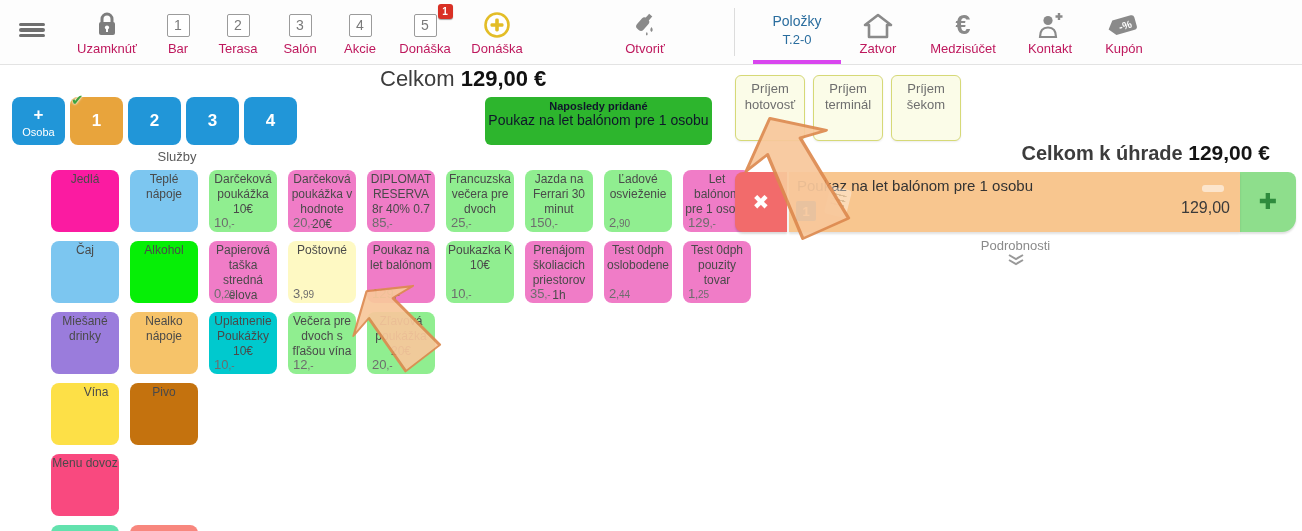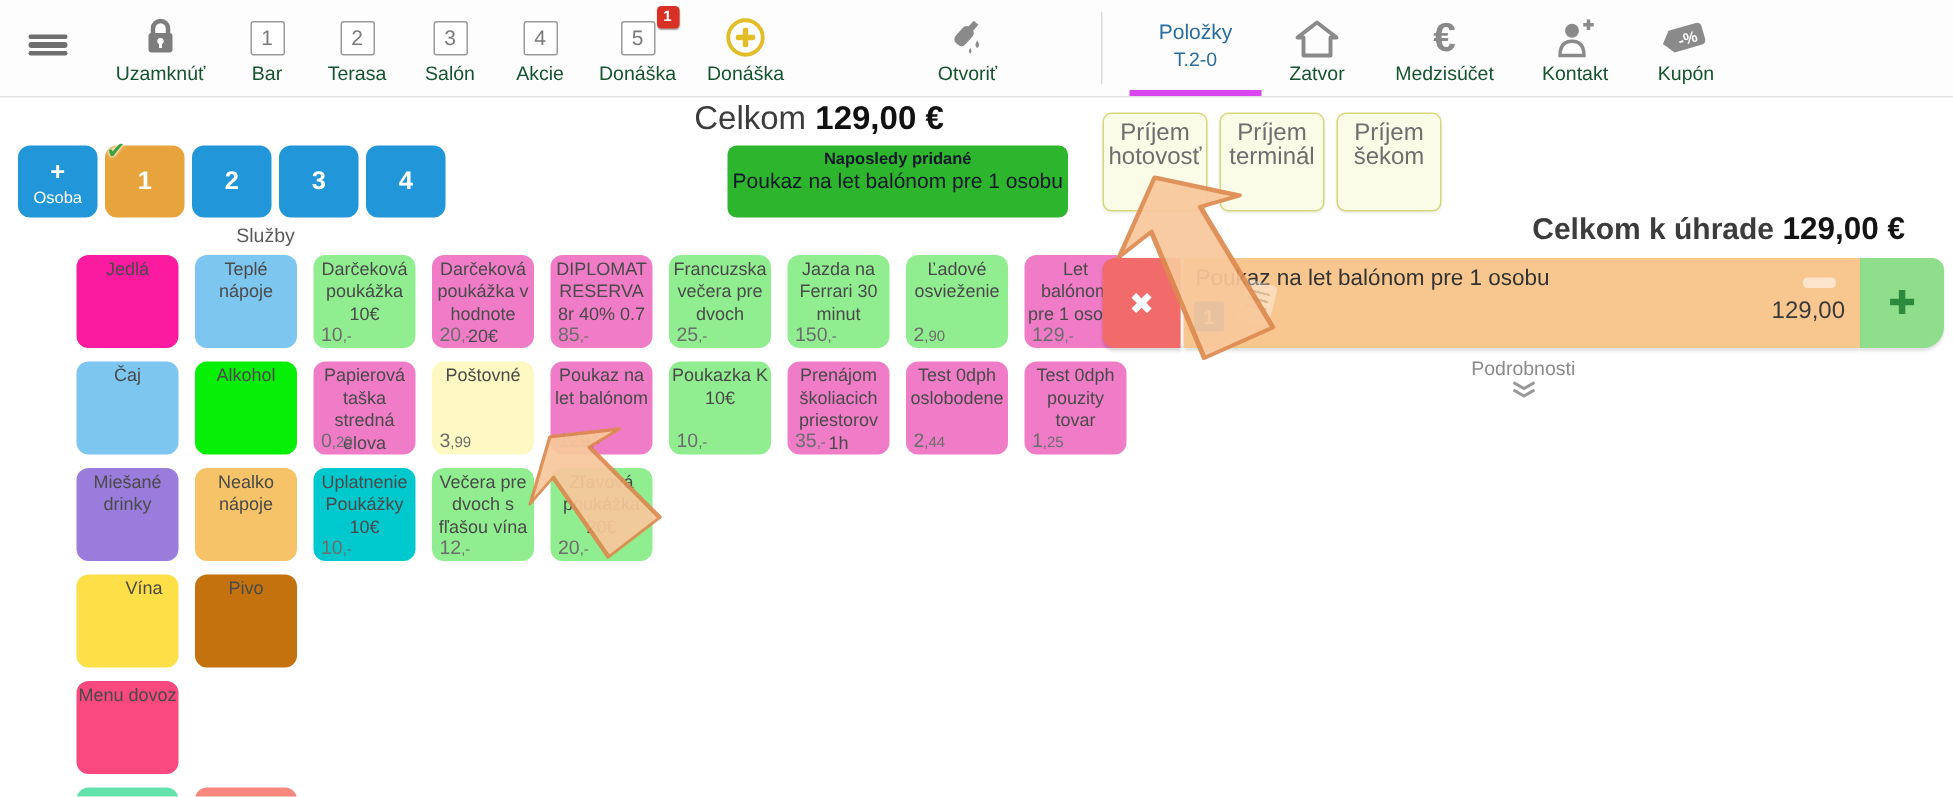--- a/index.html
+++ b/index.html
@@ -7,35 +7,35 @@
     width:1302px;height:531px;position:relative;overflow:hidden;background:#ffffff;
     font-family:"Liberation Sans","DejaVu Sans",sans-serif;
     -webkit-font-smoothing:antialiased;
   }
   
   .topbar{position:absolute;top:0;left:0;right:0;height:64px;background:#fdfdfd;
     border-bottom:1px solid #e3e3e3;display:flex;align-items:stretch;}
   .tb-item{display:flex;flex-direction:column;align-items:center;justify-content:flex-start;
     padding-top:10px;box-sizing:border-box;cursor:pointer;position:relative;}
   .tb-icon{height:30px;display:flex;align-items:center;justify-content:center;position:relative;}
-  .tb-label{font-size:13px;color:#14532d;margin-top:1px;white-space:nowrap;}
+  .tb-label{font-size:13px;color:#be185d;margin-top:1px;white-space:nowrap;}
   .tb-item.active{border-bottom:4px solid #d946ef;}
   .tb-item.active .tb-label{color:#2a6d9e;}
   .tb-item.active .tb-label-main{font-size:14px;color:#2a6d9e;margin-top:3px;}
   .tb-item.active .tb-label-sub{font-size:13px;color:#2a6d9e;margin-top:3px;}
   .hamb{width:26px;height:3.5px;background:#6f6f6f;border-radius:2px;margin:2.2px 0;}
   .numsq{width:21px;height:21px;border:1.5px solid #9b9b9b;border-radius:2px;color:#7a7a7a;
     font-size:14px;display:flex;align-items:center;justify-content:center;background:#fff;}
   .tb-badge{position:absolute;top:-6px;right:-16px;background:#d93025;color:#fff;font-size:10px;
     font-weight:bold;width:15px;height:15px;border-radius:3px;display:flex;align-items:center;
     justify-content:center;box-shadow:0 1px 1px rgba(0,0,0,.35);}
   .tb-divider{width:1px;background:#dcdcdc;margin:8px 18px 8px 14px;}
   .euro-glyph{font-size:27px;color:#8a8a8a;font-weight:bold;line-height:27px;}
   
-  .total-line{position:absolute;top:66px;left:380px;width:332px;text-align:center;
+  .total-line{position:absolute;top:66px;left:380px;width:332px;text-align:left;
     font-size:22px;color:#3c3c3c;}
   .total-line b{color:#111;}
   .persons{position:absolute;left:12px;top:97px;display:flex;gap:5px;}
   .person-btn{width:53px;height:48px;border-radius:8px;background:#2196d8;color:#fff;
     font-weight:bold;font-size:17px;display:flex;flex-direction:column;align-items:center;
     justify-content:center;position:relative;cursor:pointer;}
   .person-btn.selected{background:#e8a43c;}
   .pb-sub{font-size:11px;font-weight:normal;margin-top:1px;}
   .pb-check{position:absolute;top:-6px;left:1px;color:#3fa33f;font-size:15px;
     text-shadow:0 0 2px #fff,0 0 3px #fff;}
@@ -50,21 +50,21 @@
   .grid-row{display:flex;gap:11px;margin-bottom:9px;margin-left:39px;}
   .tile{width:68px;height:62px;border-radius:8px;position:relative;overflow:hidden;
     box-sizing:border-box;cursor:pointer;}
   .tile-title{font-size:12px;line-height:15px;text-align:center;color:#4a4a4a;
     padding:2px 1px 0;max-height:62px;overflow:hidden;}
   .tile-price{position:absolute;left:5px;bottom:2px;color:#6d6d6d;font-size:13px;}
   .tile-price small{font-size:10px;}
   
   .payments{position:absolute;left:735px;top:75px;display:flex;gap:8px;}
   .pay-btn{width:70px;height:66px;background:#fbfce8;border:1px solid #d6d977;border-radius:6px;
-    font-size:16px;color:#6e6e6e;text-align:center;padding:5px 2px 0;box-sizing:border-box;
+    font-size:13px;color:#6e6e6e;text-align:center;padding:5px 2px 0;box-sizing:border-box;
     line-height:16px;box-shadow:0 1px 2px rgba(0,0,0,.08);cursor:pointer;}
   .due-line{position:absolute;top:141px;left:720px;width:550px;text-align:right;
     font-size:20px;color:#3c3c3c;font-weight:bold;}
   .due-line b{color:#141414;font-size:21px;}
   .receipt-row{position:absolute;left:735px;top:172px;width:561px;height:60px;display:flex;}
   .rr-x{width:52px;background:#f26b6b;border-radius:8px 0 0 8px;display:flex;align-items:center;
     justify-content:center;color:#fff;font-size:20px;margin-right:2px;cursor:pointer;
     box-shadow:0 2px 2px rgba(0,0,0,.15);}
   .rr-body{flex:1;background:#f8c68f;position:relative;box-shadow:0 2px 2px rgba(0,0,0,.12);cursor:pointer;}
   .rr-name{position:absolute;left:8px;top:5px;font-size:15px;color:#333;white-space:nowrap;}

